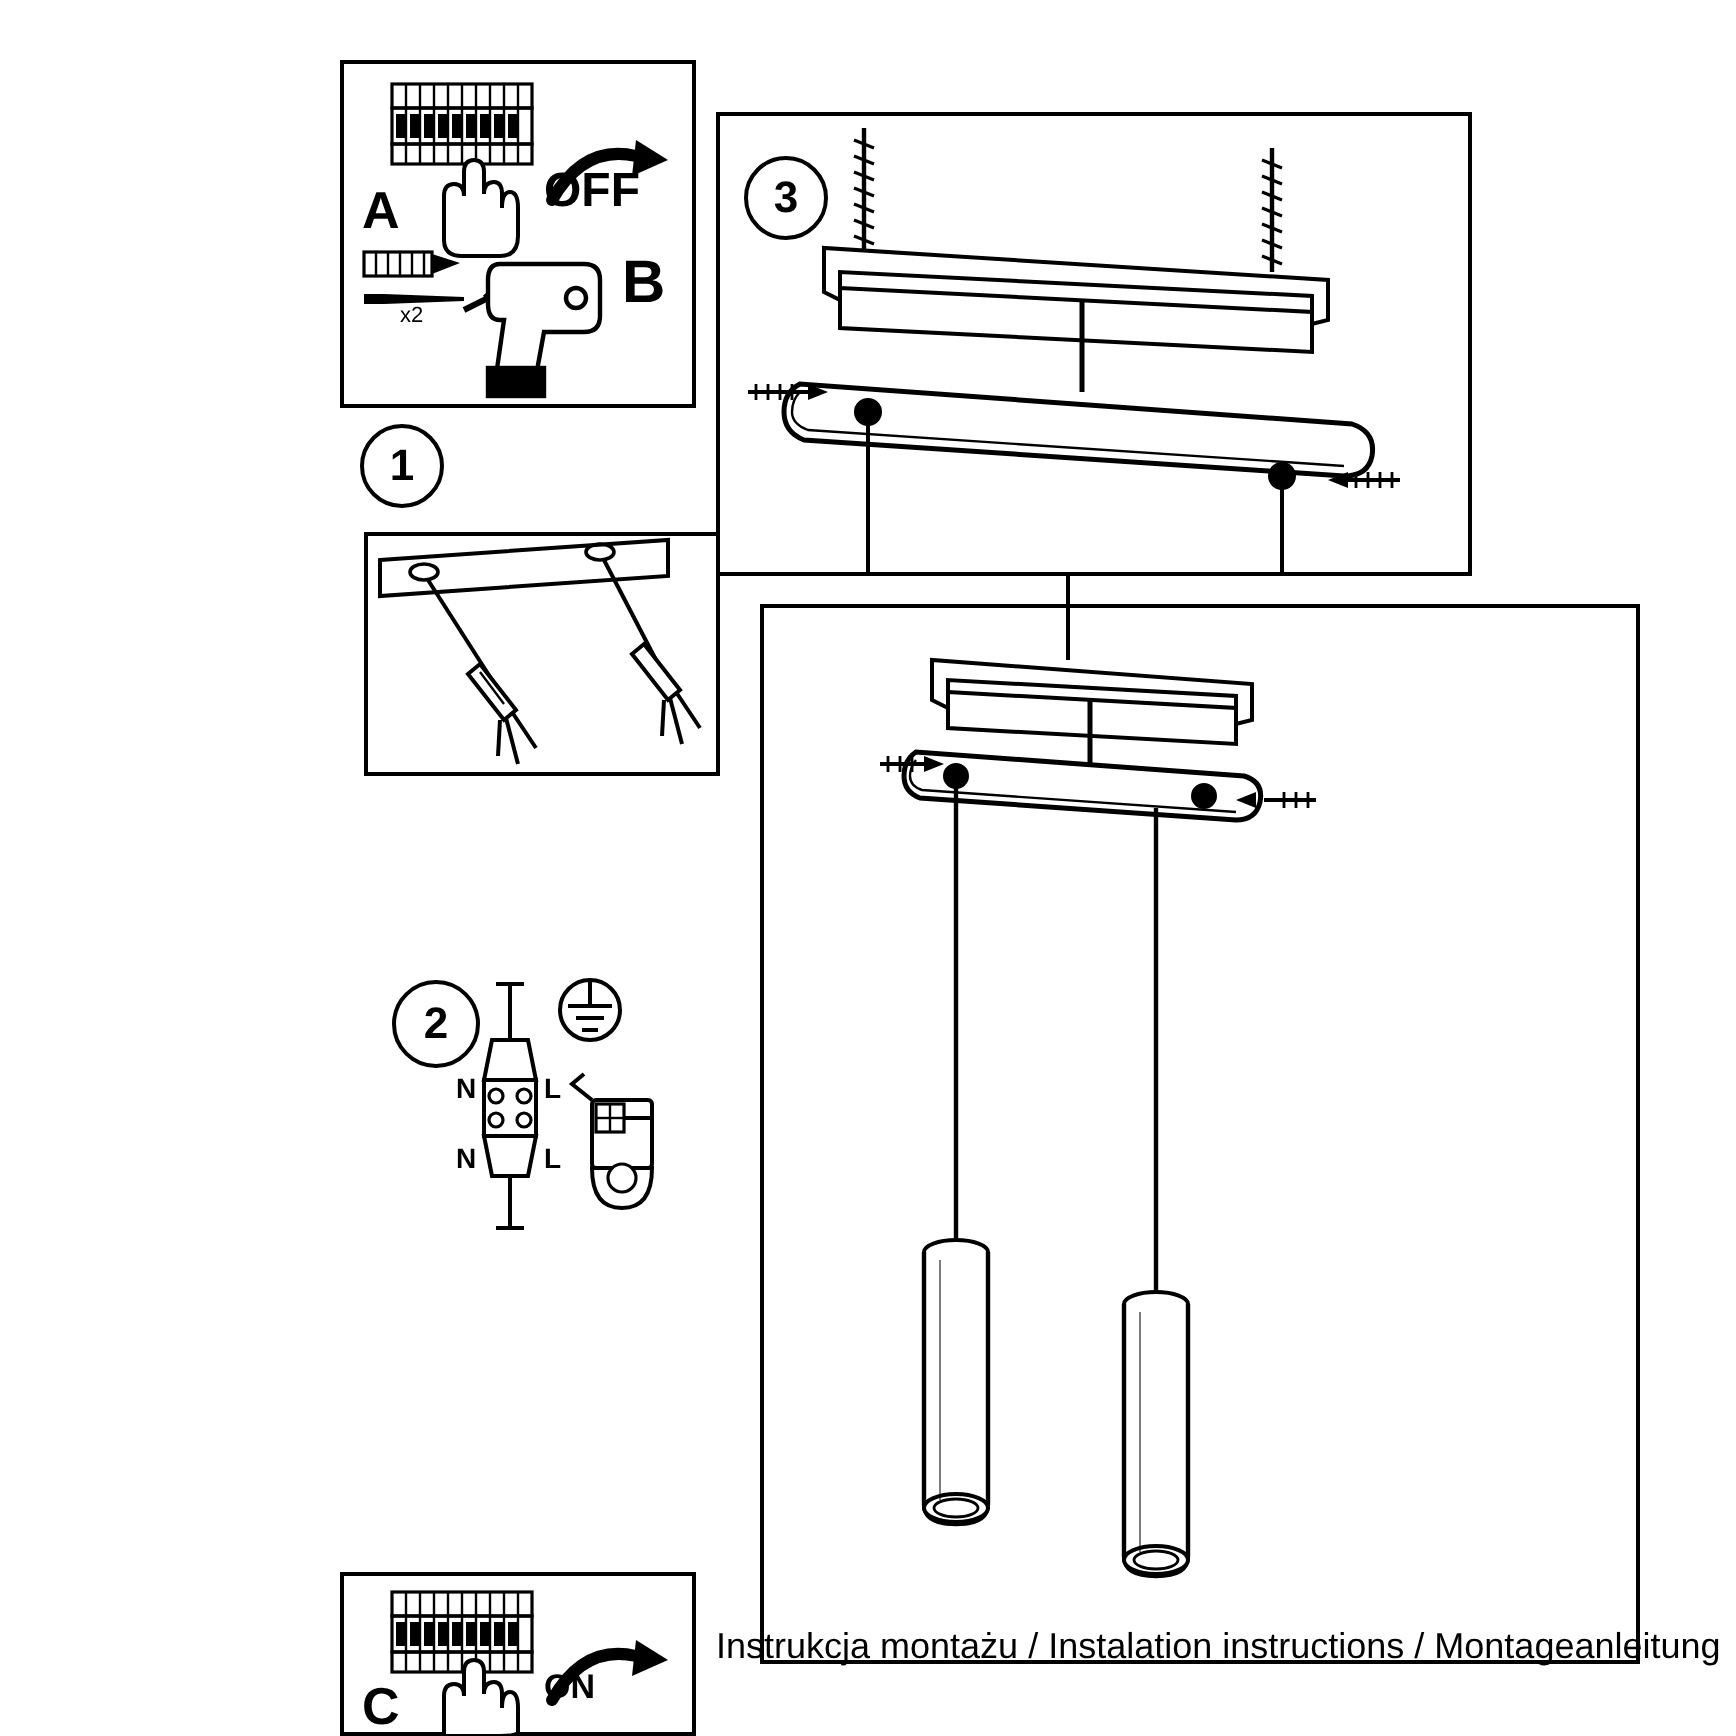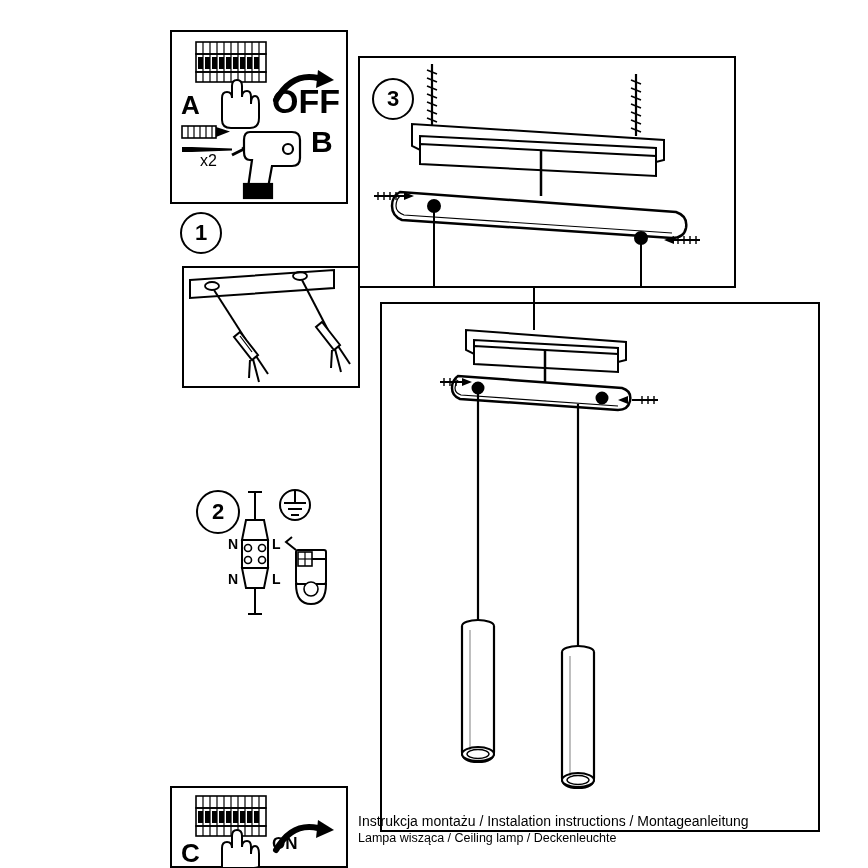--- a/index.html
+++ b/index.html
@@ -114,22 +114,22 @@
       <path d="M243 148 L249 143 L252 147 L246 152 Z"></path>
       <line x1="232" y1="155" x2="248" y2="147" stroke-width="3"></line>
       <path d="M250 132 L292 132 Q300 132 300 140 L300 158 Q300 166 292 166 L272 166 L268 188 L248 188 L252 160 L250 160 Q244 160 244 152 L244 140 Q244 132 250 132 Z"></path>
       <rect x="244" y="184" width="28" height="14" fill="#000" stroke="#000"></rect>
       <circle cx="288" cy="149" r="5" fill="#fff"></circle>
     </g>
   </svg>
 
   <div class="lbl" style="left:181px; top:90px; font-size:26px;">A</div>
   <div class="lbl" style="left:311px; top:125px; font-size:30px;">B</div>
-  <div class="lbl" style="left:272px; top:82px; font-size:34px;">OFF</div>
-  <div class="cap-text" style="left:200px; top:152px; font-size:16px;">x2</div>
+  <div class="lbl" style="left:272px; top:82px; font-size:24px;">OFF</div>
+  <div class="cap-text" style="left:200px; top:152px; font-size:11px;">x2</div>
 
   <div class="step-circle" style="left:180px; top:212px; width:42px; height:42px; font-size:22px;">
     <span>1</span>
   </div>
 
   <div class="panel" style="left:182px; top:266px; width:178px; height:122px;"></div>
 
   <svg width="868" height="868">
 
     <g>
@@ -338,16 +338,15 @@
 
     <g stroke="#000" fill="#fff">
       <ellipse cx="578" cy="652" rx="16" ry="6" stroke-width="2" fill="#fff"></ellipse>
       <path d="M562 652 L562 778 Q562 788 578 788 Q594 788 594 778 L594 652" stroke-width="2.2" fill="#fff"></path>
       <ellipse cx="578" cy="780" rx="16" ry="7" stroke-width="2" fill="#fff"></ellipse>
       <ellipse cx="578" cy="780" rx="11" ry="4.5" stroke-width="1.4" fill="#fff"></ellipse>
       <line x1="570" y1="656" x2="570" y2="776" stroke-width="1" opacity="0.5"></line>
     </g>
   </svg>
 
-  <div class="cap-text" style="left:358px; top:813px; font-size:14px;">Instrukcja montażu / Instalation instructions / Montageanleitung</div>
-  <div class="cap-text" style="left:358px; top:831px; font-size:12.5px;">Lampa wisząca / Ceiling lamp / Deckenleuchte</div>
+  <div class="cap-text" style="left:358px; top:813px; font-size:18px;">Instrukcja montażu / Instalation instructions / Montageanleitung</div>
 
 </div>
 
 </body></html>

